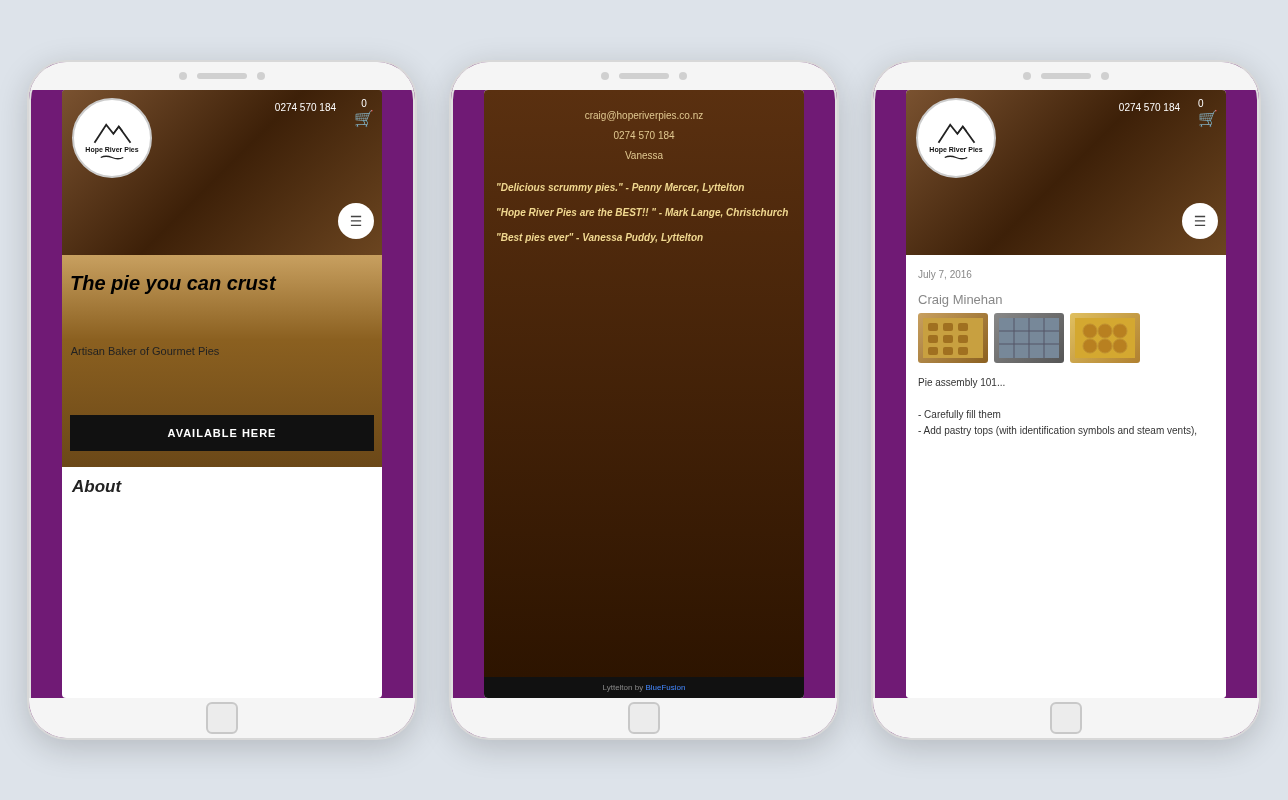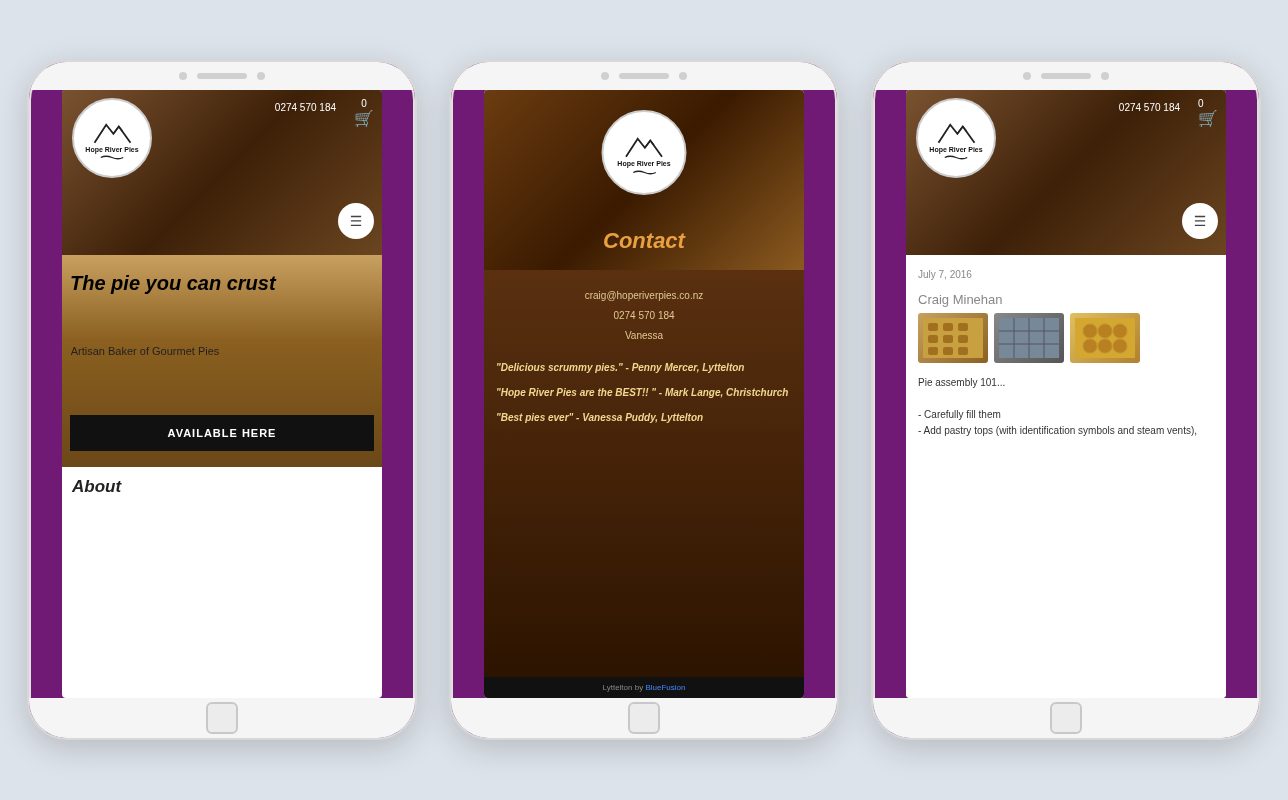--- a/index.html
+++ b/index.html
@@ -402,33 +402,20 @@
   </div>
 
   <div class="phone">
     <div class="phone-top-bar">
       <div class="phone-camera"></div>
       <div class="phone-speaker"></div>
       <div class="phone-camera"></div>
     </div>
     <div class="phone-screen">
 
-      <div class="p2-header">
-        <div class="p2-logo">
-          <svg class="logo-svg" viewBox="0 0 50 30">
-            <polyline points="5,28 18,8 26,18 32,10 45,28" fill="none" stroke="#222" stroke-width="2"></polyline>
-            <polyline points="26,18 32,10 36,15" fill="none" stroke="#222" stroke-width="1.5"></polyline>
-          </svg>
-          <div class="logo-label">Hope River Pies</div>
-          <svg class="logo-swash" viewBox="0 0 40 8">
-            <path d="M2,4 Q10,0 20,4 Q30,8 38,4" fill="none" stroke="#222" stroke-width="2"></path>
-          </svg>
-        </div>
-        <div class="p2-contact-title">Contact</div>
-      </div>
 
       <div class="p2-body">
         <div class="p2-contact-info">
           <div class="p2-contact-line">craig@hoperiverpies.co.nz</div>
           <div class="p2-contact-line">0274 570 184</div>
           <div class="p2-contact-line">Vanessa</div>
         </div>
         <div class="p2-testimonial">"Delicious scrummy pies." - Penny Mercer, Lyttelton</div>
         <div class="p2-testimonial">"Hope River Pies are the BEST!! " - Mark Lange, Christchurch</div>
         <div class="p2-testimonial">"Best pies ever" - Vanessa Puddy, Lyttelton</div>

